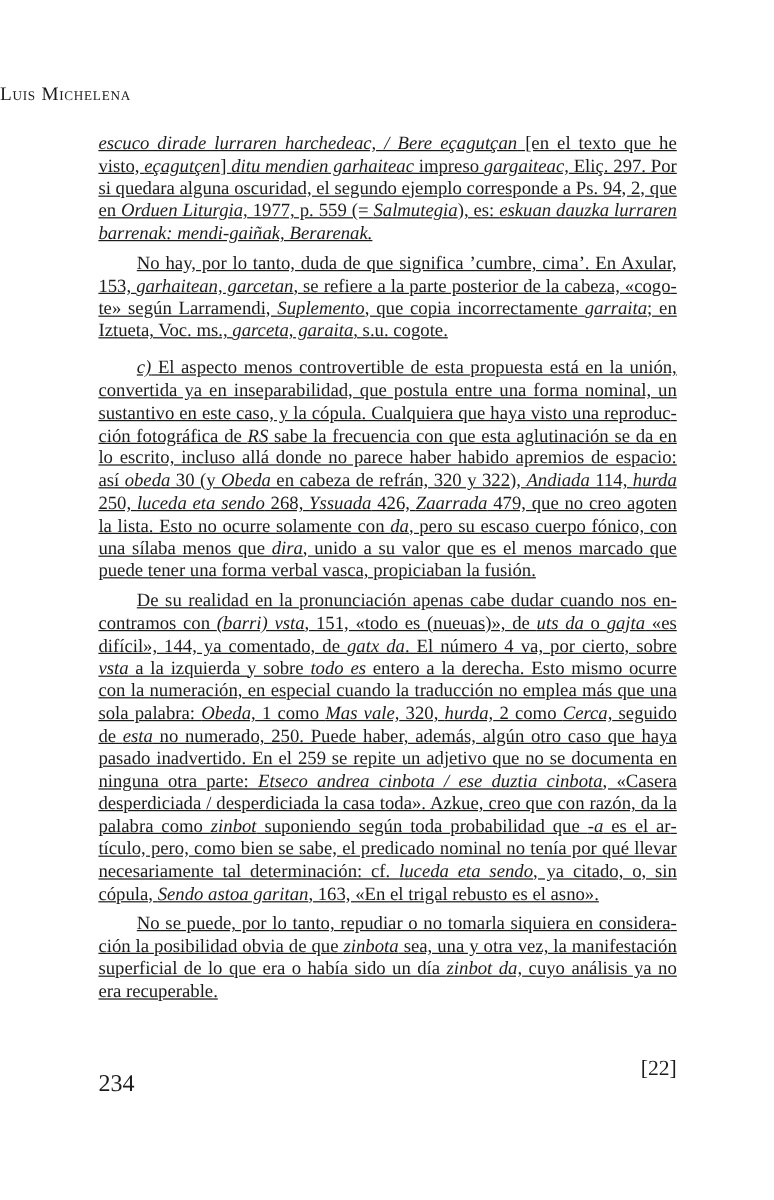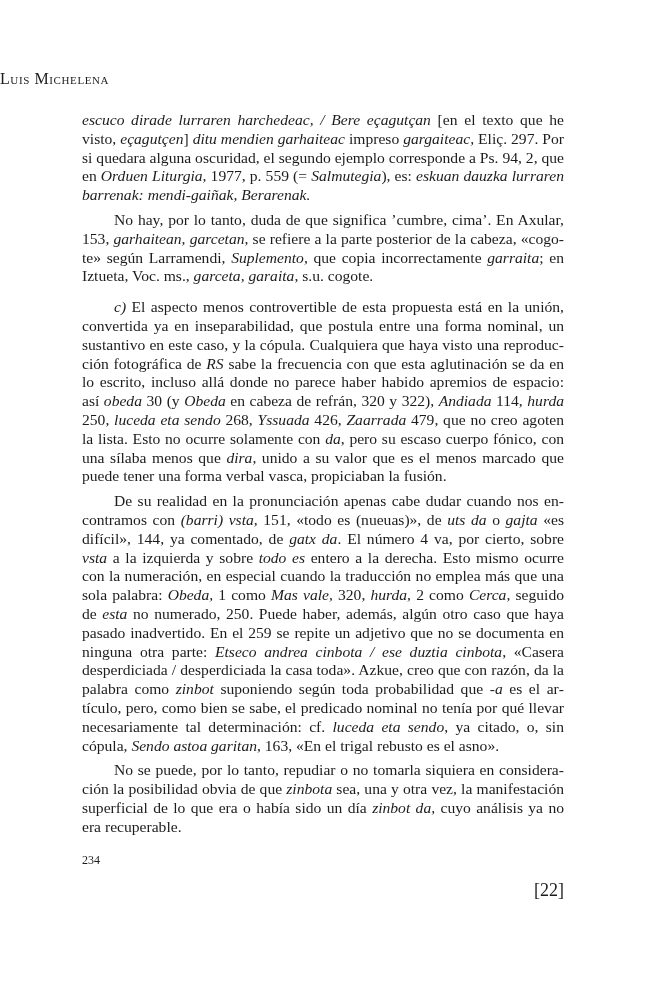--- a/index.html
+++ b/index.html
@@ -19,30 +19,31 @@
     letter-spacing: 0.6px;
   }
   .text-block {
     position: absolute;
     top: 111px; left: 82px;
     width: 482px;
     font-size: 15.6px;
     line-height: 18.8px;
     text-align: justify;
     hyphens: manual;
+    text-decoration: underline;
   }
   .para { margin: 0; }
   .para.indent { text-indent: 32px; }
   .para.gap { margin-top: 6px; }
   .para.biggap { margin-top: 12px; }
   .para .run { }
   .para .run.i { font-style: italic; }
   .footer-left {
-    position: absolute; top: 853px; left: 82px;
-    font-size: 12px;
+    position: absolute; top: 892px; left: 82px;
+    font-size: 20px;
   }
   .footer-right {
     position: absolute; top: 880px; right: 81px;
     font-size: 18px;
   }
 </style>
 </head>
 <body>
 
 <div class="running-head">Luis Michelena</div>

